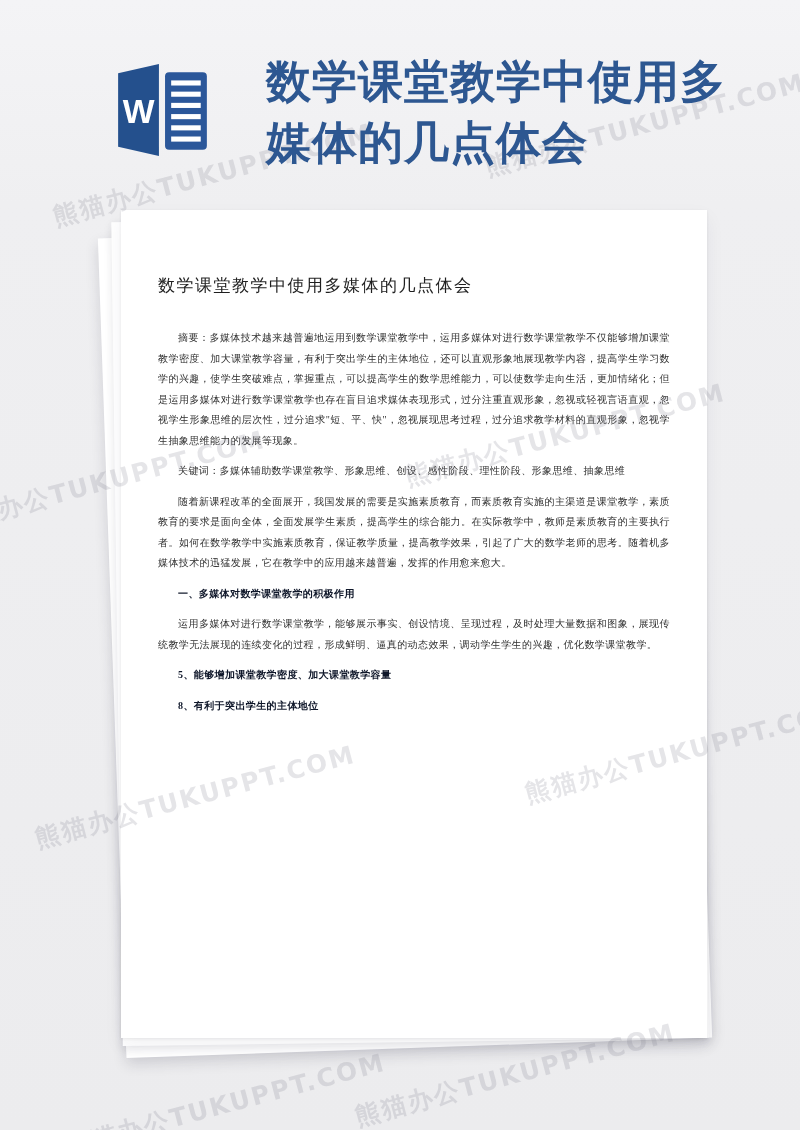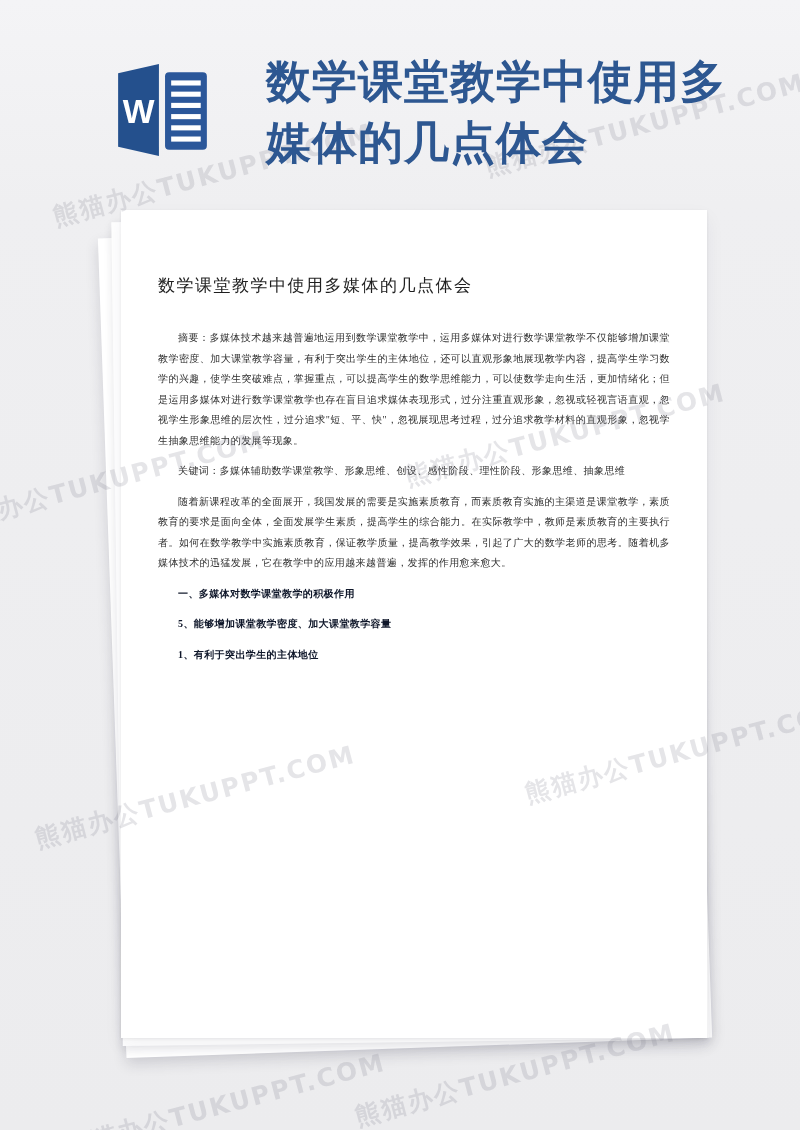--- a/index.html
+++ b/index.html
@@ -63,22 +63,23 @@
 <div class="sheet sheet-back"></div>
 <div class="sheet sheet-mid"></div>
 
 <div class="sheet page">
   <h2 class="doc-title">数学课堂教学中使用多媒体的几点体会</h2>
   <div class="doc-body" id="doc-body">
       <p class="body">摘要：多媒体技术越来越普遍地运用到数学课堂教学中，运用多媒体对进行数学课堂教学不仅能够增加课堂教学密度、加大课堂教学容量，有利于突出学生的主体地位，还可以直观形象地展现教学内容，提高学生学习数学的兴趣，使学生突破难点，掌握重点，可以提高学生的数学思维能力，可以使数学走向生活，更加情绪化；但是运用多媒体对进行数学课堂教学也存在盲目追求媒体表现形式，过分注重直观形象，忽视或轻视言语直观，忽视学生形象思维的层次性，过分追求"短、平、快"，忽视展现思考过程，过分追求教学材料的直观形象，忽视学生抽象思维能力的发展等现象。</p>
       <p class="body">关键词：多媒体辅助数学课堂教学、形象思维、创设、感性阶段、理性阶段、形象思维、抽象思维</p>
       <p class="body">随着新课程改革的全面展开，我国发展的需要是实施素质教育，而素质教育实施的主渠道是课堂教学，素质教育的要求是面向全体，全面发展学生素质，提高学生的综合能力。在实际教学中，教师是素质教育的主要执行者。如何在数学教学中实施素质教育，保证教学质量，提高教学效果，引起了广大的数学老师的思考。随着机多媒体技术的迅猛发展，它在教学中的应用越来越普遍，发挥的作用愈来愈大。</p>
       <p class="heading">一、多媒体对数学课堂教学的积极作用</p>
+      <p class="body">运用多媒体对进行数学课堂教学，能够展示事实、创设情境、呈现过程，及时处理大量数据和图象，展现传统教学无法展现的连续变化的过程，形成鲜明、逼真的动态效果，调动学生学生的兴趣，优化数学课堂教学。</p>
       <p class="heading">5、能够增加课堂教学密度、加大课堂教学容量</p>
-      <p class="heading">1、有利于突出学生的主体地位</p>
+      <p class="heading">8、有利于突出学生的主体地位</p>
     </div>
 </div>
 
 <div class="wm-layer" id="wm-layer">
     <div class="wm" style="left: 48px; top: 158px;">熊猫办公TUKUPPT.COM</div>
     <div class="wm" style="left: 480px; top: 108px;">熊猫办公TUKUPPT.COM</div>
     <div class="wm" style="left: -60px; top: 465px;">熊猫办公TUKUPPT.COM</div>
     <div class="wm" style="left: 400px; top: 418px;">熊猫办公TUKUPPT.COM</div>
     <div class="wm" style="left: 30px; top: 780px;">熊猫办公TUKUPPT.COM</div>
     <div class="wm" style="left: 520px; top: 735px;">熊猫办公TUKUPPT.COM</div>

